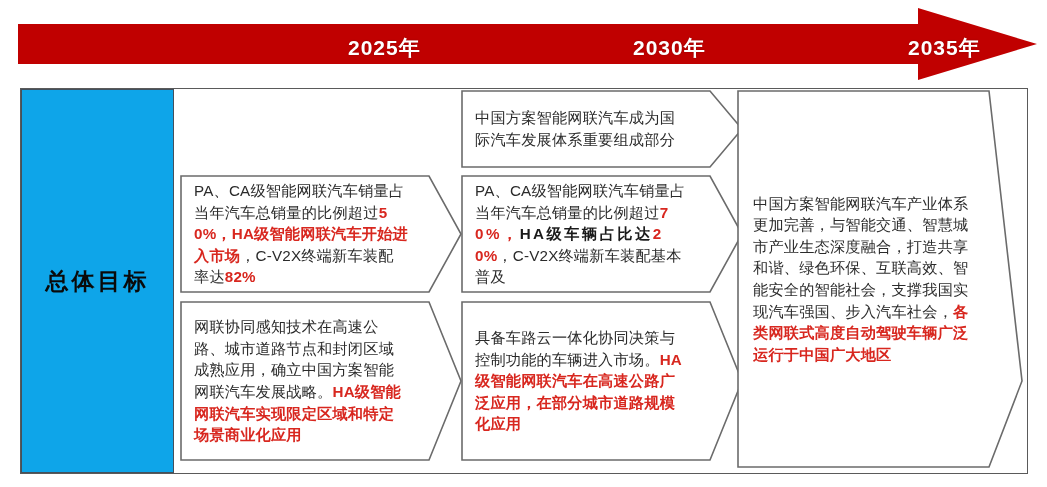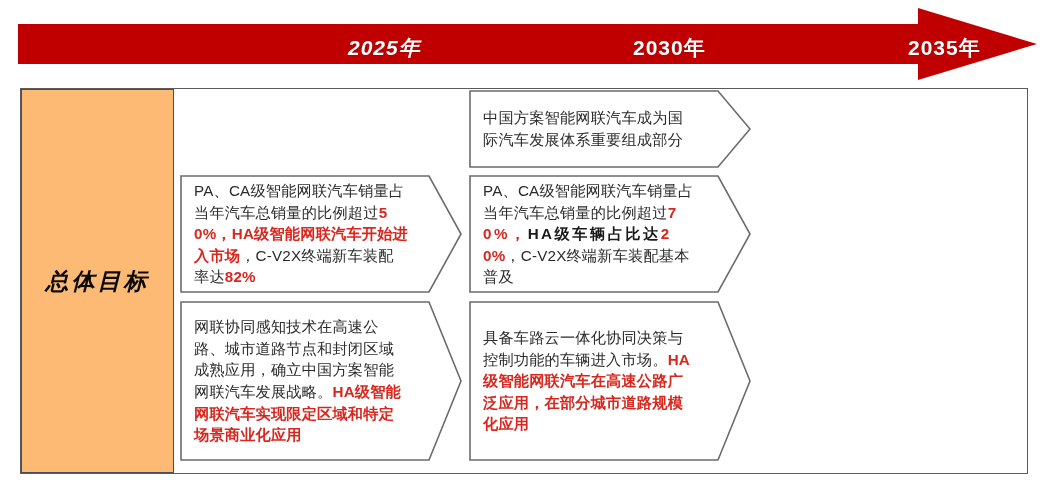--- a/index.html
+++ b/index.html
@@ -16,49 +16,49 @@
   .timeline{
     position:absolute;left:18px;top:4px;width:1022px;height:80px;
   }
   .timeline-svg{position:absolute;left:0;top:0;}
   .year{
     position:absolute;top:30px;
     font-size:21px;font-weight:bold;color:#ffffff;
     letter-spacing:1px;white-space:nowrap;
     text-shadow:0 0 2px rgba(0,0,0,.25);
   }
-  .year-0{left:330px;font-style:italic;}
+  .year-0{left:330px;}
   .year-1{left:615px;}
   .year-2{left:890px;}
 
   
   .frame{
     position:absolute;left:20px;top:88px;width:1008px;height:386px;
     border:1px solid #5a5a5a;
     box-sizing:border-box;
     background:#ffffff;
   }
 
   
   .goal-panel{
     position:absolute;left:21px;top:89px;width:153px;height:384px;
-    background:#fdba74;
+    background:#0ea5e9;
     border:1px solid #44505c;
     box-sizing:border-box;
-    display:flex;align-items:center;justify-content:center;font-style:italic;
+    display:flex;align-items:center;justify-content:center;
   }
   .goal-label{
     font-size:23px;font-weight:bold;color:#0a0a0a;
     letter-spacing:3px;
   }
 
   
   .col{position:absolute;top:88px;width:282px;height:388px;}
   .col-0{left:180px;}
-  .col-1{left:461px;margin-left:8px;}
+  .col-1{left:461px;}
 
   .chev{
     position:absolute;left:0;width:282px;
     box-sizing:border-box;
   }
   .chev-svg{position:absolute;left:0;top:0;}
   .chev-txt{
     position:absolute;left:14px;top:0;width:214px;height:100%;
     display:flex;flex-direction:column;justify-content:center;
     font-size:15.2px;line-height:1.42;color:#2b2b2b;
@@ -144,14 +144,24 @@
     <div class="chev r2">
       <svg class="chev-svg" width="282" height="160" viewBox="0 0 282 160" preserveAspectRatio="none">
         <polygon points="1,1 249,1 281,80 249,159 1,159" fill="#ffffff" stroke="#6b6b6b" stroke-width="1.6"></polygon>
       </svg>
       <div class="chev-txt">
           <div><span>具备车路云一体化协同决策与控制功能的车辆进入市场。</span><span class="bold-red">HA级智能网联汽车在高速公路广泛应用，在部分城市道路规模化应用</span></div>
         </div>
     </div>
   </div>
 
+  <div class="col-2">
+    <div class="chev">
+      <svg class="chev-svg" width="286" height="378" viewBox="0 0 286 378" preserveAspectRatio="none">
+        <polygon points="1,1 252,1 285,291 252,377 1,377" fill="#ffffff" stroke="#6b6b6b" stroke-width="1.6"></polygon>
+      </svg>
+      <div class="chev-txt">
+          <div><span>中国方案智能网联汽车产业体系更加完善，与智能交通、智慧城市产业生态深度融合，打造共享和谐、绿色环保、互联高效、智能安全的智能社会，支撑我国实现汽车强国、步入汽车社会，</span><span class="bold-red">各类网联式高度自动驾驶车辆广泛运行于中国广大地区</span></div>
+        </div>
+    </div>
+  </div>
 
 </div>
 
 </body></html>

